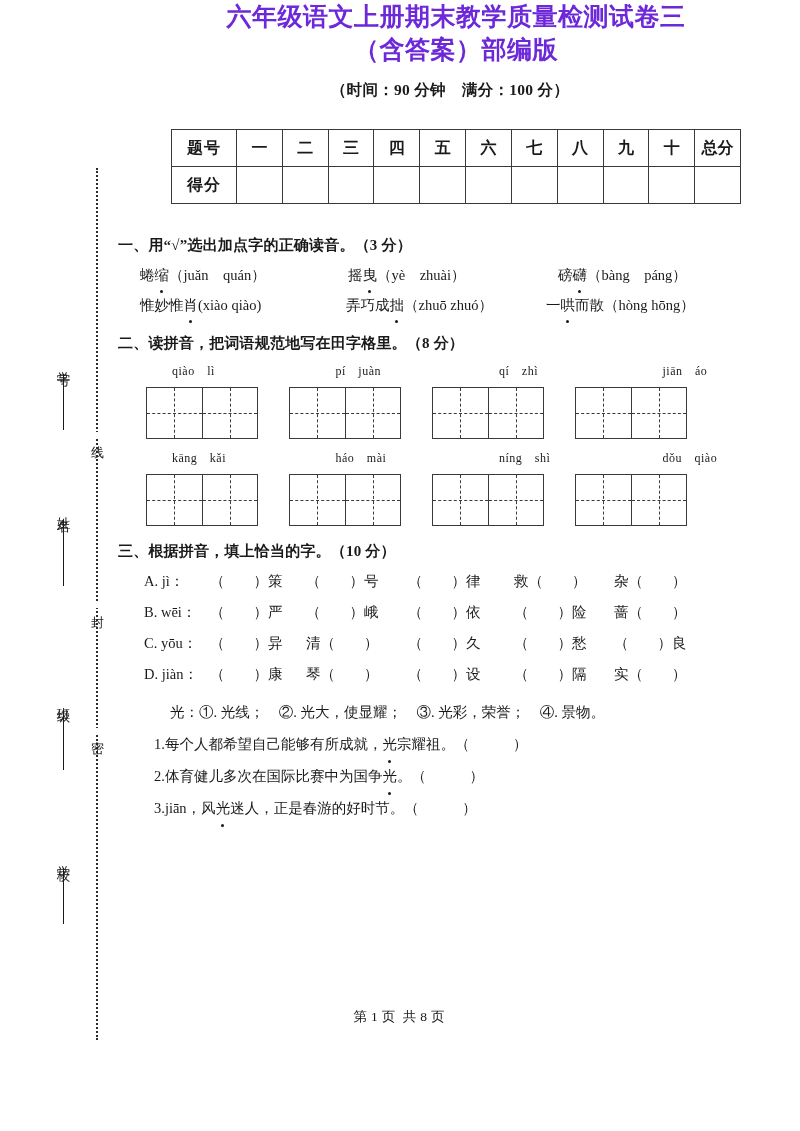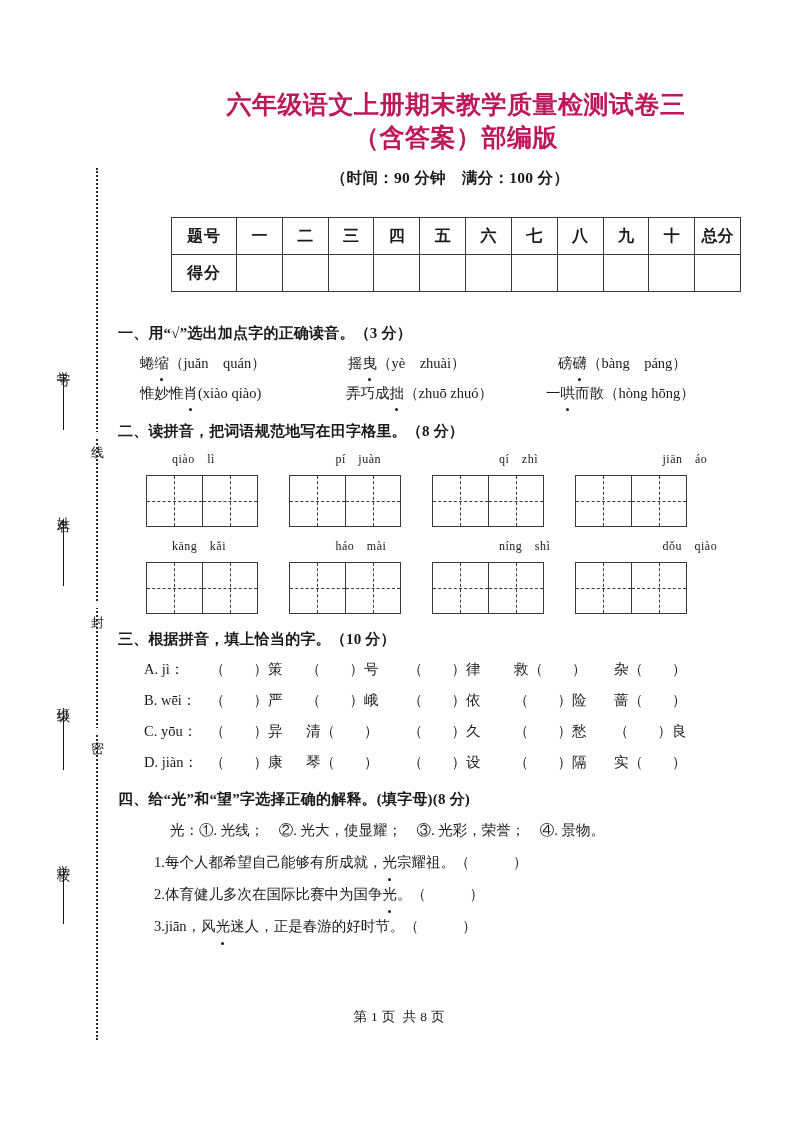--- a/index.html
+++ b/index.html
@@ -73,23 +73,22 @@
   .page {
     position: absolute;
     left: 112px;
     top: 0;
     width: 688px;
     height: 1131px;
   }
 
   .title {
     margin: 0;
-    padding-top: 88px;
-    text-align: center;
-    color: #be185d;
+    text-align: center;
+    color: #6d28d9;
     font-family: "DejaVu Sans", "Liberation Sans", sans-serif;
     font-weight: bold;
     font-size: 25px;
     line-height: 33px;
     letter-spacing: 0.5px;
   }
   .title .line2 { display: block; }
 
   .subtitle {
     margin: 14px 12px 0 0;
@@ -445,21 +444,20 @@
         <div class="fill-seg s-w2">琴（　　）</div>
         <div class="fill-seg s-w3">（　　）设</div>
         <div class="fill-seg s-w4">（　　）隔</div>
         <div class="fill-seg s-w5">实（　　）</div>
       </div>
 
     </div>
   </div>
 
   <div class="section" style="margin-top:6px">
-    <div class="sec-head">四、给“光”和“望”字选择正确的解释。(填字母)(8 分)</div>
     <div class="defs">光：①. 光线；　②. 光大，使显耀；　③. 光彩，荣誉；　④. 景物。</div>
 
     <div class="numq"><span>1.</span><span>每个人都希望自己能够有所成就，</span><span class="dotc">光</span><span>宗耀祖。（　　　）</span></div>
 
     <div class="numq"><span>2.</span><span>体育健儿多次在国际比赛中为国争</span><span class="dotc">光</span><span>。（　　　）</span></div>
 
     <div class="numq"><span>3.</span><span>jiān，风</span><span class="dotc">光</span><span>迷人，正是春游的好时节。（　　　）</span></div>
   </div>
 
 </div>

